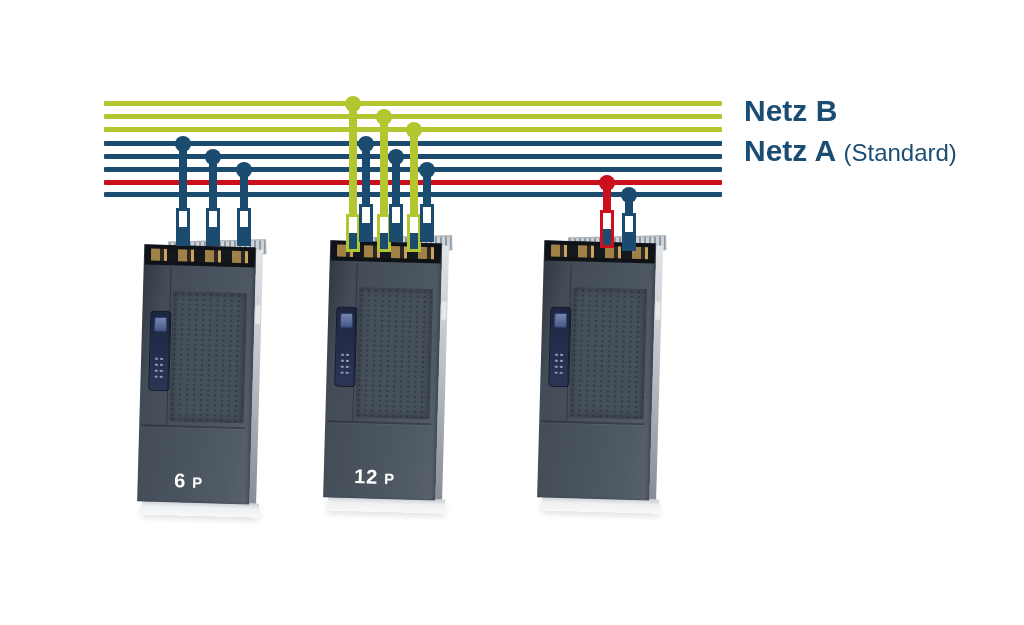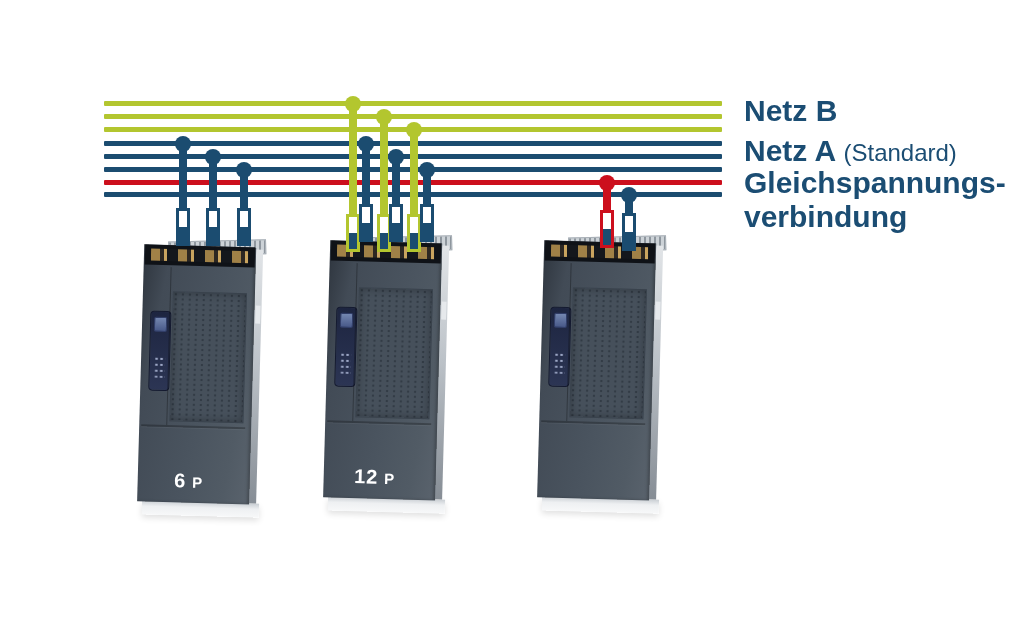--- a/index.html
+++ b/index.html
@@ -190,18 +190,14 @@
       <div class="conn-plug" style="left: 622px; top: 213px; border-color: rgb(27, 76, 112); background: linear-gradient(rgb(255, 255, 255) 0px, rgb(255, 255, 255) 50%, rgb(27, 76, 112) 50%, rgb(27, 76, 112) 100%);"></div>
     </div>
 
   <div class="legend-item" style="top:93px;">
     <span>Netz B</span>
   </div>
   <div class="legend-item" style="top:133px;">
     <span>Netz A</span>
     <span class="legend-note">(Standard)</span>
   </div>
-  <div class="legend-item legend-dc" style="top:166px;">
-    <span>Gleichspannungs-</span><br>
-    <span>verbindung</span>
-  </div>
 
 </div>
 
 </body></html>

